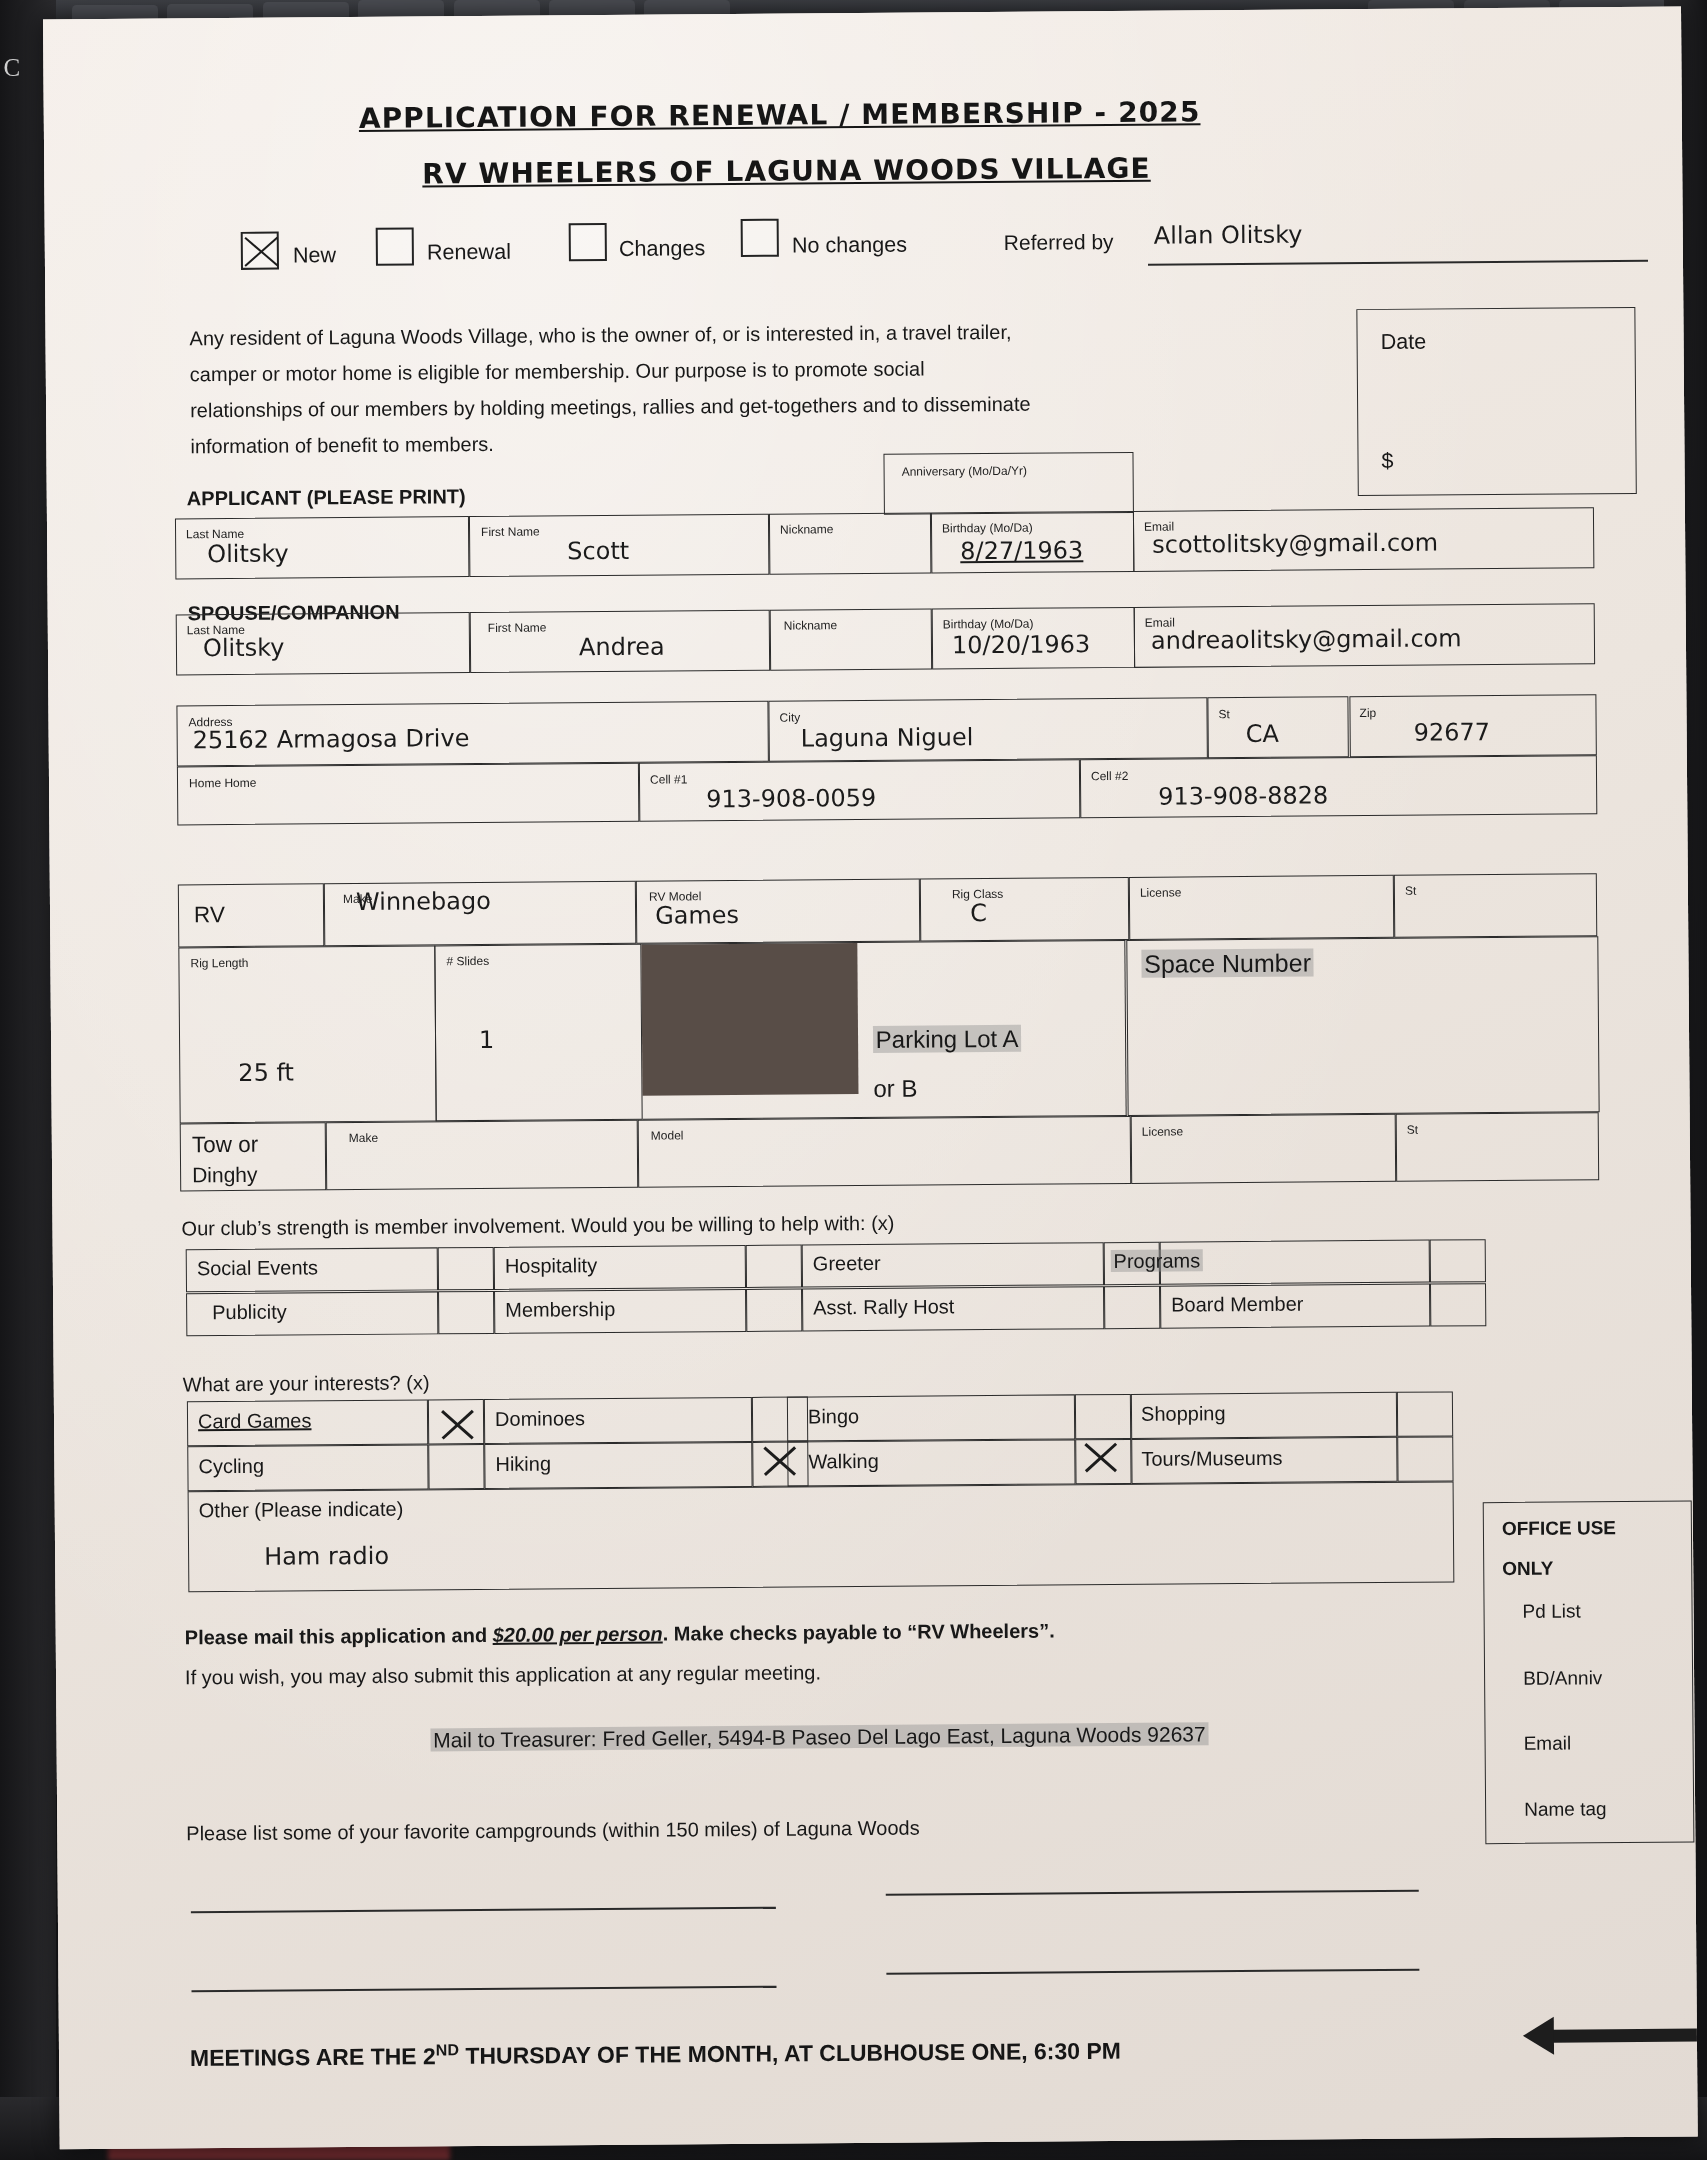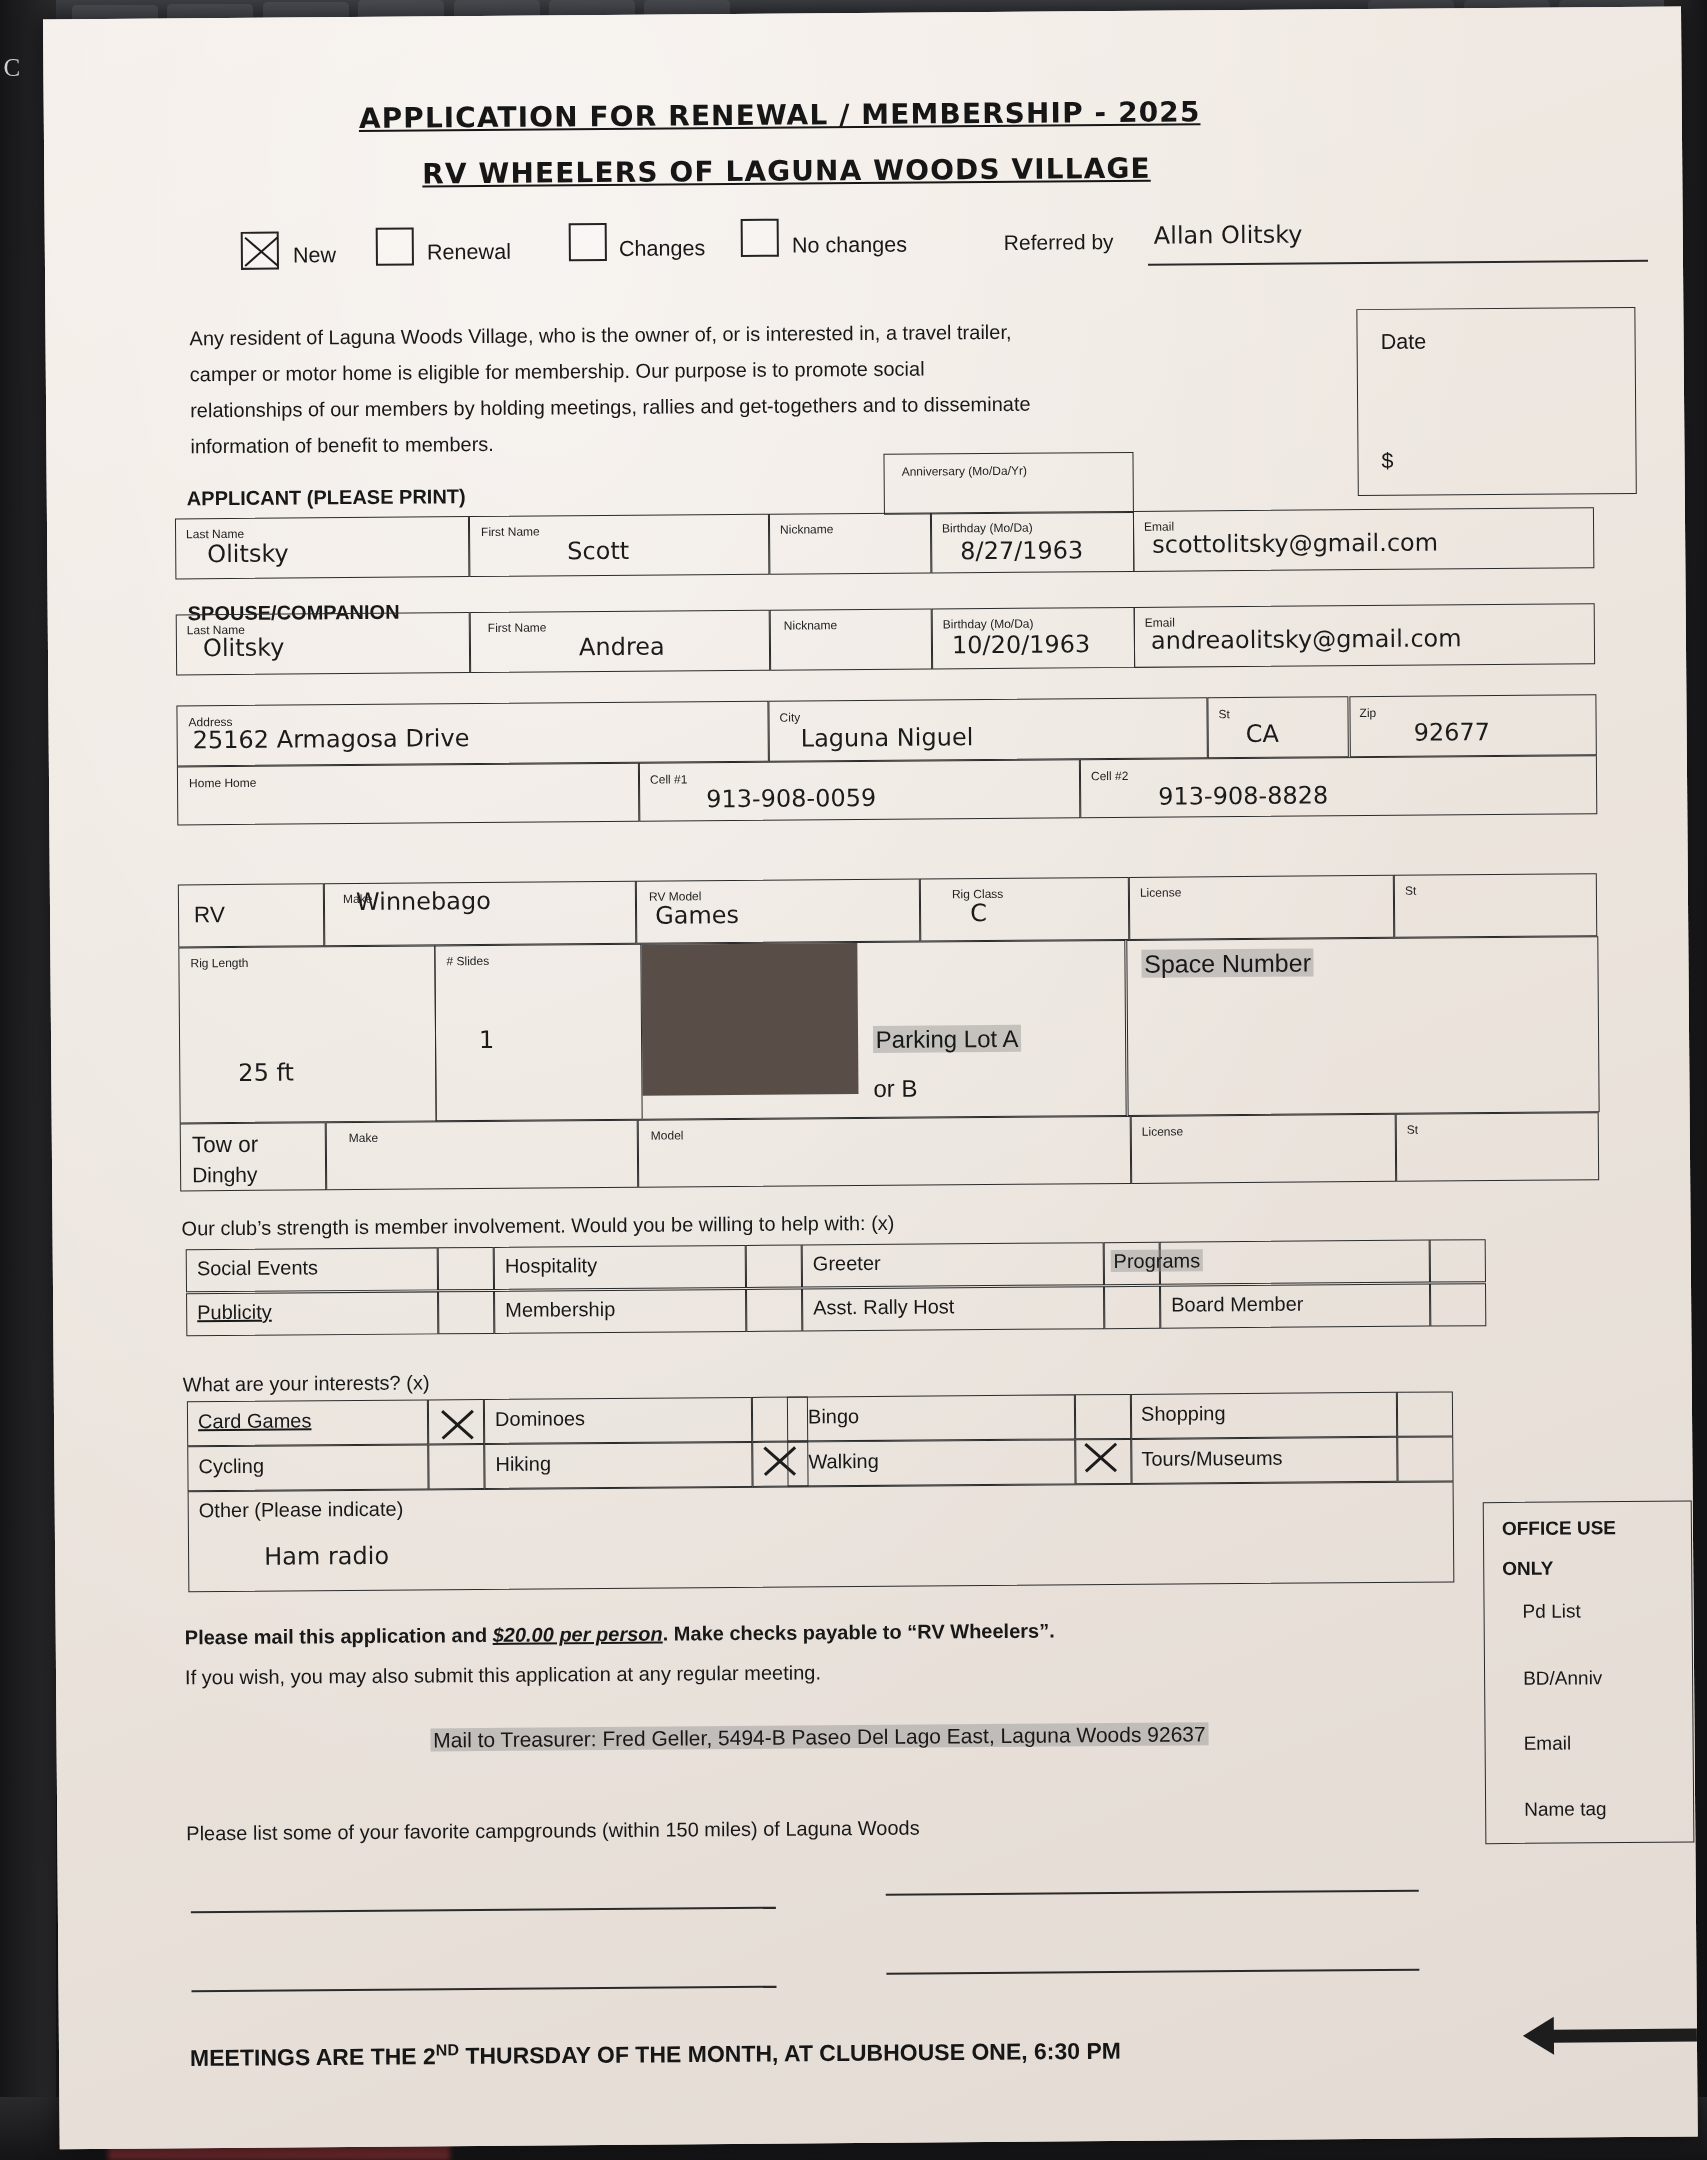--- a/index.html
+++ b/index.html
@@ -237,21 +237,21 @@
 
   <div class="cellbox" style="left:422px; top:500px; width:300px; height:61px;"></div>
   <div class="t lbl-sm" style="left:434px; top:509px;">First Name</div>
   <div class="t hand" style="left:520px; top:522px;">Scott</div>
 
   <div class="cellbox" style="left:722px; top:500px; width:162px; height:61px;"></div>
   <div class="t lbl-sm" style="left:733px; top:509px;">Nickname</div>
 
   <div class="cellbox" style="left:884px; top:500px; width:203px; height:61px;"></div>
   <div class="t lbl-sm" style="left:895px; top:509px;">Birthday (Mo/Da)</div>
-  <div class="t hand" style="left:913px; top:525px;">8/27/1963</div>
+  <div class="t hand" style="left:913px; top:525px;text-decoration:underline;">8/27/1963</div>
 
   <div class="cellbox" style="left:1086px; top:500px; width:461px; height:61px;"></div>
   <div class="t lbl-sm" style="left:1097px; top:509px;">Email</div>
   <div class="t hand" style="left:1105px; top:520px;">scottolitsky@gmail.com</div>
 
   <div class="t body-txt" style="left:140px; top:584px; font-weight:600;">SPOUSE/COMPANION</div>
 
   <div class="cellbox" style="left:128px; top:596px; width:294px; height:61px;"></div>
   <div class="t lbl-sm" style="left:139px; top:605px;">Last Name</div>
   <div class="t hand" style="left:155px; top:616px;">Olitsky</div>
@@ -364,21 +364,21 @@
 
   <div class="cellbox" style="left:749px; top:1231px; width:302px; height:43px;"></div>
   <div class="t body-txt" style="left:760px; top:1239px;">Greeter</div>
   <div class="cellbox" style="left:1051px; top:1231px; width:56px; height:43px;"></div>
 
   <div class="cellbox" style="left:1107px; top:1231px; width:270px; height:43px;"></div>
   <div class="t body-txt" style="left:1058px; top:1239px;"><span class="hl">Programs</span></div>
   <div class="cellbox" style="left:1377px; top:1231px; width:56px; height:43px;"></div>
 
   <div class="cellbox" style="left:133px; top:1275px; width:252px; height:43px;"></div>
-  <div class="t body-txt" style="left:144px; top:1283px;text-decoration:underline;">Publicity</div>
+  <div class="t body-txt" style="left:159px; top:1283px;">Publicity</div>
   <div class="cellbox" style="left:385px; top:1275px; width:56px; height:43px;"></div>
 
   <div class="cellbox" style="left:441px; top:1275px; width:252px; height:43px;"></div>
   <div class="t body-txt" style="left:452px; top:1283px;">Membership</div>
   <div class="cellbox" style="left:693px; top:1275px; width:56px; height:43px;"></div>
 
   <div class="cellbox" style="left:749px; top:1275px; width:302px; height:43px;"></div>
   <div class="t body-txt" style="left:760px; top:1283px;">Asst. Rally Host</div>
   <div class="cellbox" style="left:1051px; top:1275px; width:56px; height:43px;"></div>
 

